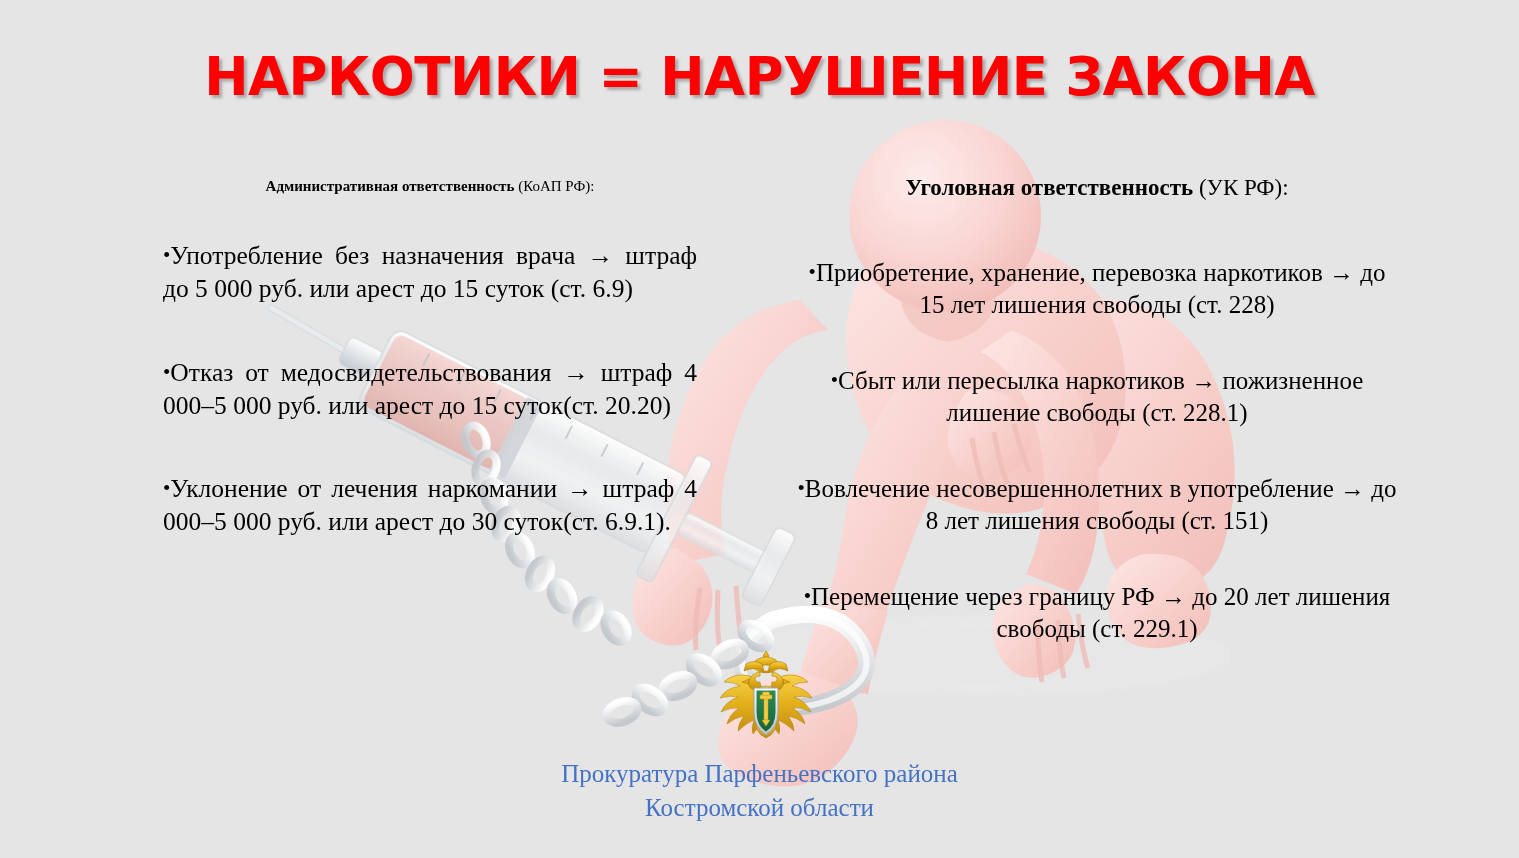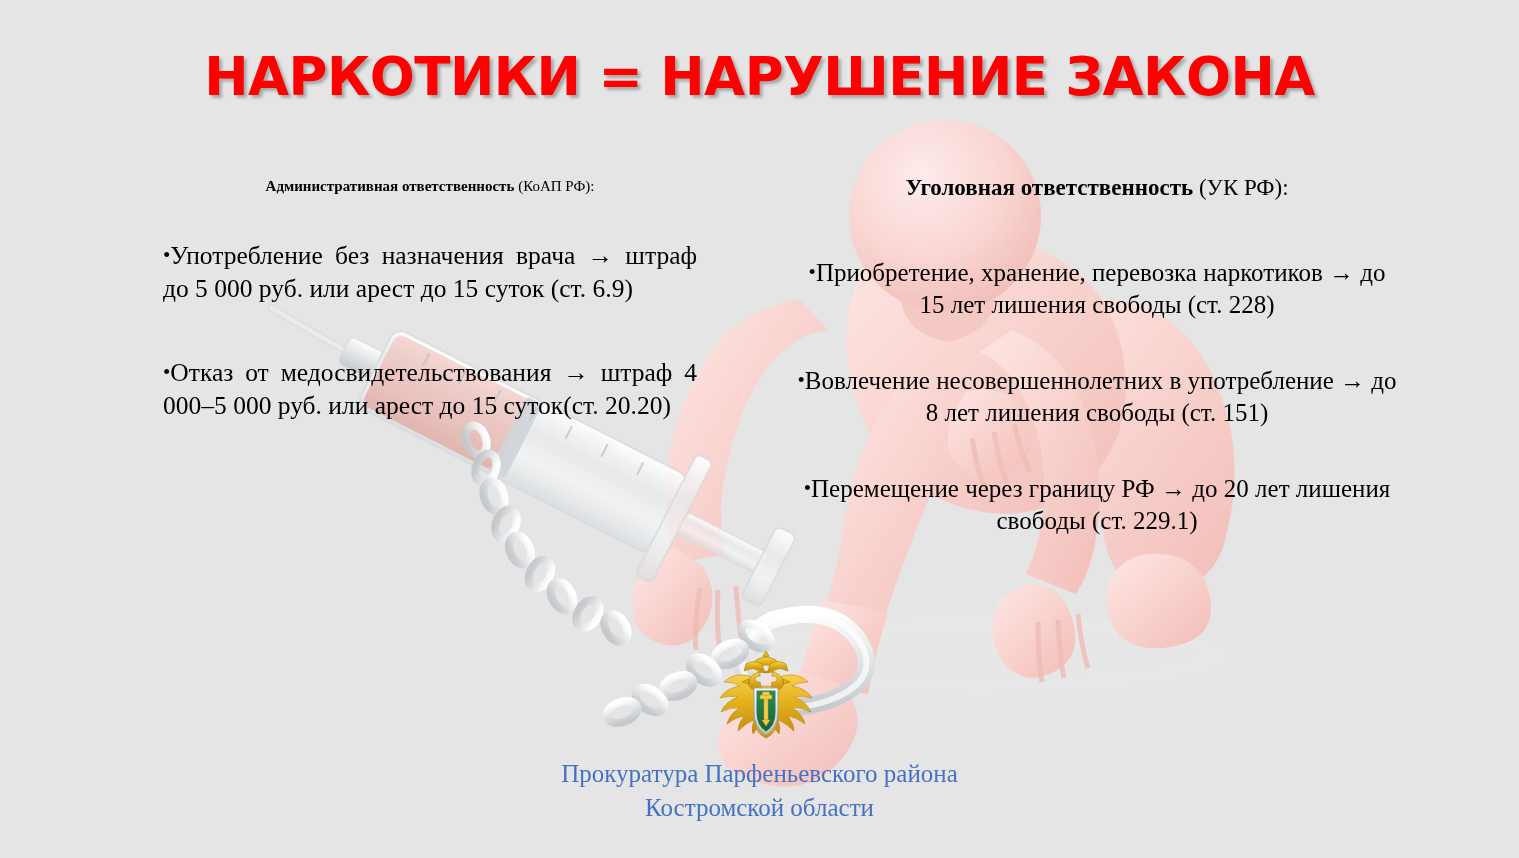--- a/index.html
+++ b/index.html
@@ -244,28 +244,30 @@
   </svg>
 
   <div id="title">НАРКОТИКИ = НАРУШЕНИЕ ЗАКОНА</div>
 
   <div id="col-left" class="column">
     <div class="col-heading"><span class="hd-strong">Административная ответственность</span><span class="hd-plain"> (КоАП РФ):</span></div>
 
     <ul class="bullets">
       <li class="bullet"><span>Употребление без назначения врача → штраф до </span><b>5 000 руб.</b><span> или арест до </span><b>15 суток</b><span> (ст. 6.9)</span></li>
       <li class="bullet"><span>Отказ от медосвидетельствования → штраф </span><b>4 000–5 000 руб.</b><span> или арест до </span><b>15 суток</b><span>(ст. 20.20)</span></li>
+      <li class="bullet"><span>Уклонение от лечения наркомании → штраф </span><b>4 000–5 000 руб.</b><span> или арест до </span><b>30 суток</b><span>(ст. 6.9.1).</span></li>
     </ul>
   </div>
 
   <div id="col-right" class="column">
     <div class="col-heading"><span class="hd-strong">Уголовная ответственность</span><span class="hd-plain"> (УК РФ):</span></div>
 
     <ul class="bullets">
       <li class="bullet"><span>Приобретение, хранение, перевозка наркотиков → до </span><b>15 лет лишения свободы</b><span> (ст. 228)</span></li>
+      <li class="bullet"><span>Сбыт или пересылка наркотиков → </span><b>пожизненное лишение свободы</b><span> (ст. 228.1)</span></li>
       <li class="bullet"><span>Вовлечение несовершеннолетних в употребление → до </span><b>8 лет лишения свободы</b><span> (ст. 151)</span></li>
       <li class="bullet"><span>Перемещение через границу РФ → до </span><b>20 лет лишения свободы</b><span> (ст. 229.1)</span></li>
     </ul>
   </div>
 
   <svg id="emblem" viewBox="0 0 100 104" aria-hidden="true">
     <defs>
       <linearGradient id="gold" x1="0" y1="0" x2="0" y2="1">
         <stop offset="0%" stop-color="#f6d14a"></stop>
         <stop offset="45%" stop-color="#e5b21d"></stop>

